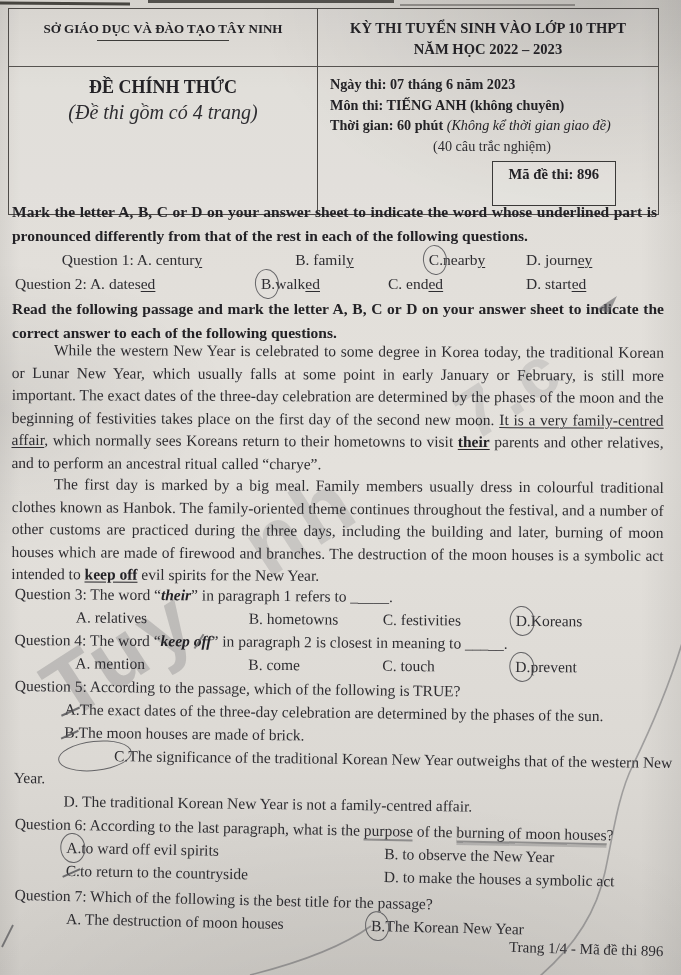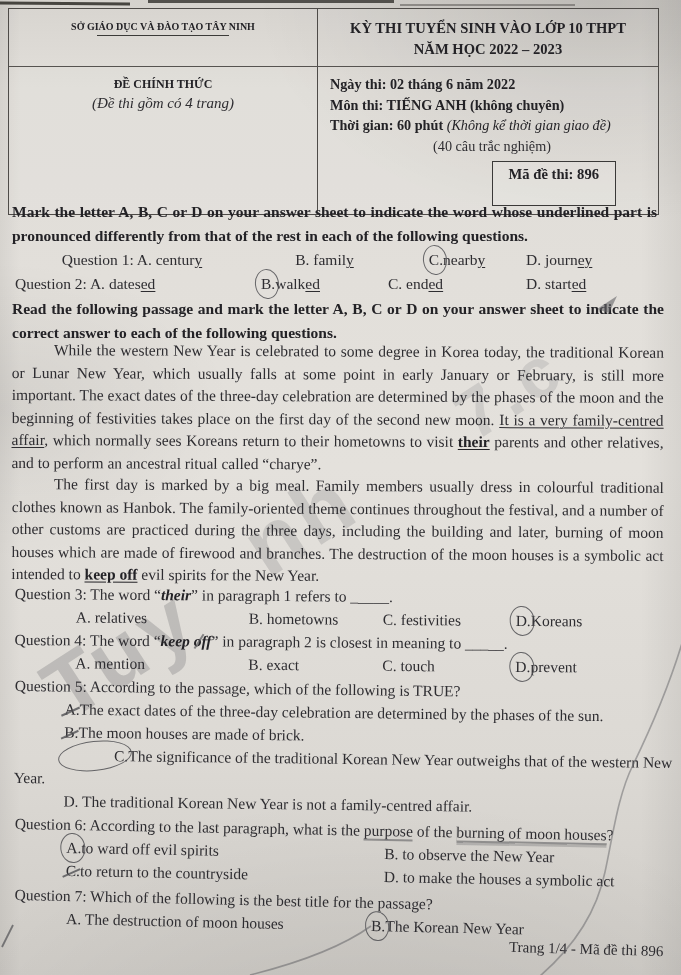--- a/index.html
+++ b/index.html
@@ -20,25 +20,25 @@
   .just{text-align:justify;}
   .u{text-decoration:underline;text-decoration-thickness:1px;text-underline-offset:2px;}
   .bu{font-weight:bold;text-decoration:underline;text-underline-offset:2px;color:#232226;}
   .bi{font-weight:bold;font-style:italic;color:#232226;}
   
   .hdr{position:absolute;left:8px;top:8px;width:649px;border:1.4px solid #4e4b48;background:rgba(255,255,255,.06);}
   .hrow{display:flex;}
   .hrow1{border-bottom:1.3px solid #565350;min-height:57px;}
   .hleft{width:308px;border-right:1.3px solid #4e4b48;text-align:center;flex-shrink:0;}
   .hright{flex:1;}
-  .dept{font-weight:bold;font-size:10px;padding-top:12px;color:#232226;}
+  .dept{font-weight:bold;font-size:13px;padding-top:12px;color:#232226;}
   .dept-rule{width:132px;border-bottom:1.5px solid #3c3b39;margin:3px auto 0;height:0;}
   .examtitle{font-weight:bold;font-size:14.6px;line-height:21px;padding-top:9px;text-align:center;color:#232226;}
-  .official{font-weight:bold;font-size:12px;padding-top:10px;color:#232226;}
-  .pagesnote{font-style:italic;font-size:15px;padding-top:3px;text-align:center;}
+  .official{font-weight:bold;font-size:18px;padding-top:10px;color:#232226;}
+  .pagesnote{font-style:italic;font-size:20px;padding-top:3px;text-align:center;}
   .hdetails{padding:7px 4px 0 12px;font-size:14.2px;line-height:20.5px;}
   .hline{font-weight:bold;color:#232226;white-space:nowrap;}
   .hnote{font-weight:normal;font-style:italic;}
   .mcq{text-align:center;font-weight:normal;color:#2e2d31;}
   .codebox{display:block;width:fit-content;margin:5px 38px 8px auto;border:1.6px solid #3a3938;padding:2px 16px 20px;font-weight:bold;font-size:14.6px;color:#232226;background:rgba(255,255,255,.12);}
   
   .row{display:flex;padding-left:15px;}
   .cellA{width:234px;}
   .cellB{width:127px;margin-left:12px;}
   .cellC{width:138px;}
@@ -87,21 +87,21 @@
         <div>KỲ THI TUYỂN SINH VÀO LỚP 10 THPT</div>
         <div>NĂM HỌC 2022 – 2023</div>
       </div>
     </div>
     <div class="hrow">
       <div class="hleft">
         <div class="official">ĐỀ CHÍNH THỨC</div>
         <div class="pagesnote">(Đề thi gồm có 4 trang)</div>
       </div>
       <div class="hright hdetails">
-        <div class="hline">Ngày thi: 02 tháng 6 năm 2022</div>
+        <div class="hline">Ngày thi: 07 tháng 6 năm 2023</div>
         <div class="hline">Môn thi: TIẾNG ANH (không chuyên)</div>
         <div class="hline"><span>Thời gian: 60 phút </span><span class="hnote">(Không kể thời gian giao đề)</span></div>
         <div class="mcq">(40 câu trắc nghiệm)</div>
         <span class="codebox">Mã đề thi: 896</span>
       </div>
     </div>
   </div>
 
   <div class="abs txt bold just layer" style="top:200px;padding:0 24px 0 12px;line-height:23.5px;">Mark the letter A, B, C or D on your answer sheet to indicate the word whose underlined part is pronounced differently from that of the rest in each of the following questions.</div>
 
@@ -129,21 +129,21 @@
     <div style="padding-left:15px;"><span>Question 3: The word “</span><span class="bi">their</span><span>” in paragraph 1 refers to _____.</span></div>
     <div class="opt4">
       <div class="o1"><span>A. </span><span>relatives</span></div>
       <div class="o2"><span>B. </span><span>hometowns</span></div>
       <div class="o3"><span>C. </span><span>festivities</span></div>
       <div><span class="circ">D. </span><span>Koreans</span></div>
     </div>
     <div style="padding-left:15px;"><span>Question 4: The word “</span><span class="bi strike">keep off</span><span>” in paragraph 2 is closest in meaning to _____.</span></div>
     <div class="opt4">
       <div class="o1"><span>A. </span><span>mention</span></div>
-      <div class="o2"><span>B. </span><span>exact</span></div>
+      <div class="o2"><span>B. </span><span>come</span></div>
       <div class="o3"><span>C. </span><span>touch</span></div>
       <div><span class="circ">D. </span><span>prevent</span></div>
     </div>
   </div>
 
   <div class="abs txt layer" style="top:674px;transform:rotate(.7deg);transform-origin:20px 0;">
     <div style="padding-left:15px;">Question 5: According to the passage, which of the following is TRUE?</div>
     <div class="indent-opt"><span class="slash">A. </span><span>The exact dates of the three-day celebration are determined by the phases of the sun.</span></div>
     <div class="indent-opt"><span class="slash">B. </span><span>The moon houses are made of brick.</span></div>
     <div class="optC5"><span class="circ">C. </span><span>The significance of the traditional Korean New Year outweighs that of the western New Year.</span></div>

